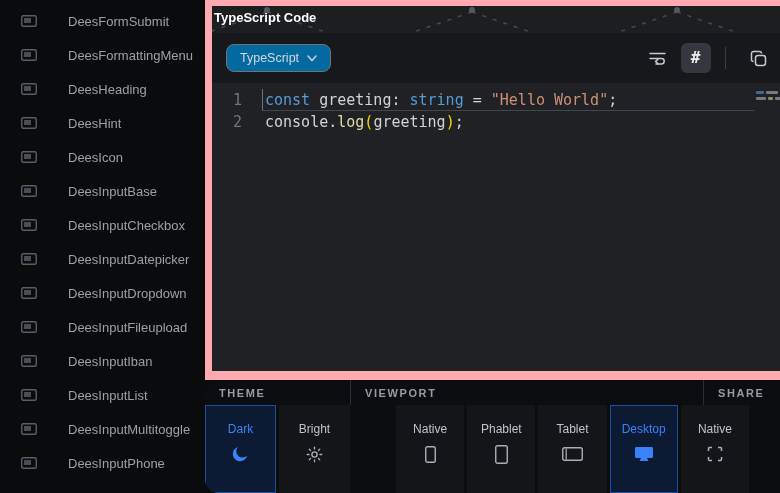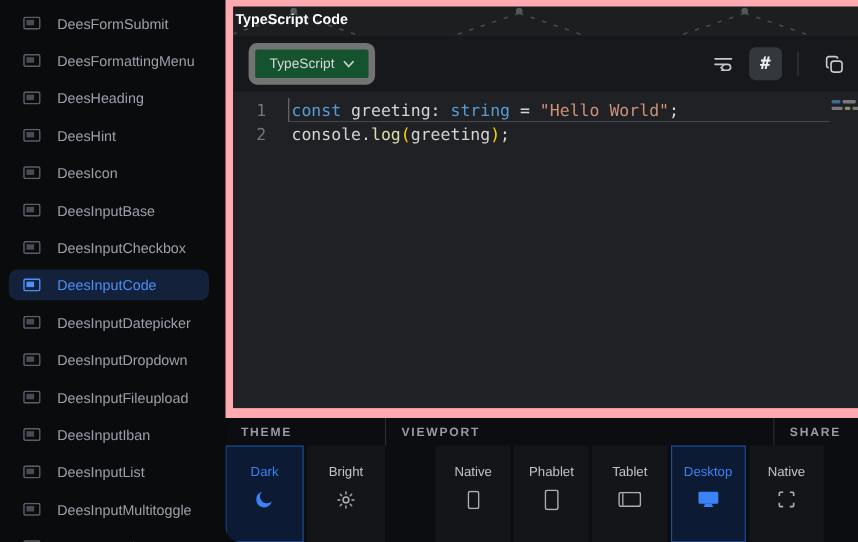--- a/index.html
+++ b/index.html
@@ -2,38 +2,38 @@
 <html><head>
 <meta charset="utf-8">
 <style>
   html,body{margin:0;padding:0;width:780px;height:493px;overflow:hidden;background:#0a0b0d;
     font-family:"Liberation Sans",sans-serif;-webkit-font-smoothing:antialiased;}
   .app{display:flex;width:780px;height:493px;}
 
   
   .sidebar{width:205px;min-width:205px;height:100%;background:#0a0b0d;padding-top:1px;box-sizing:border-box;}
   .side-item{display:flex;align-items:center;height:28px;margin:6px 15px 0 8px;padding:0 0 0 13px;
-    border-radius:8px;color:#9aa1a8;font-size:13px;cursor:pointer;}
+    border-radius:8px;color:#9aa1a8;font-size:13px;cursor:pointer;gap:16px;}
   .side-item .cmp-icon{width:16px;height:12px;margin-right:15px;display:flex;align-items:center;}
   .side-item.selected{background:#13213a;color:#4e8ef7;}
 
   
   .main{flex:1;display:flex;flex-direction:column;height:100%;}
 
   
   .story-frame{height:380px;box-sizing:border-box;background:#ffaab0;padding:6px 12px 9px 7px;}
   .story-inner{width:100%;height:100%;background:#1d1e20;display:flex;flex-direction:column;overflow:hidden;}
   .story-band{position:relative;height:27px;overflow:hidden;background:#1d1e20;flex:none;}
   .story-band .pattern{position:absolute;top:0;opacity:.9;}
   .story-title{position:absolute;left:2px;top:4px;color:#ffffff;font-size:13px;font-weight:bold;}
 
   
   .editor{flex:1;display:flex;flex-direction:column;background:#17181b;overflow:hidden;}
   .toolbar{height:50px;flex:none;display:flex;align-items:center;padding:0 12px 0 14px;}
-  .lang-btn{display:flex;align-items:center;gap:8px;background:#14532d;border:6px solid #737373;
+  .lang-btn{display:flex;align-items:center;gap:8px;background:#0369a1;border:1px solid #737373;
     border-radius:8px;color:#d6d8db;font-size:12.5px;font-family:"Liberation Sans",sans-serif;
     padding:6px 13px;cursor:pointer;}
   .tb-right{margin-left:auto;display:flex;align-items:center;}
   .icon-btn{width:30px;height:30px;display:flex;align-items:center;justify-content:center;background:transparent;
     border:none;border-radius:6px;color:#c6c9cd;cursor:pointer;padding:0;margin-left:8px;}
   .icon-btn.active{background:#34373d;color:#eceef0;}
   .hash-glyph{font-size:16px;font-weight:bold;font-family:"DejaVu Sans Mono",monospace;line-height:1;}
   .tb-divider{width:1px;height:22px;background:#3a3d42;margin:0 10px 0 14px;}
 
   
@@ -129,29 +129,20 @@
         <span>DeesInputBase</span>
       </div>
       <div class="side-item">
         <span class="cmp-icon">
           <svg width="16" height="12" viewBox="0 0 16 12">
       <rect x="0.75" y="0.75" width="14.5" height="10.5" rx="1.5" fill="none" stroke="#5a5f66" stroke-width="1.4"></rect>
       <rect x="3" y="3" width="7" height="5" fill="#484d55"></rect>
           </svg>
         </span>
         <span>DeesInputCheckbox</span>
-      </div>
-      <div class="side-item selected">
-        <span class="cmp-icon">
-          <svg width="16" height="12" viewBox="0 0 16 12">
-      <rect x="0.75" y="0.75" width="14.5" height="10.5" rx="1.5" fill="none" stroke="#4e8ef7" stroke-width="1.4"></rect>
-      <rect x="3" y="3" width="7" height="5" fill="#4e8ef7"></rect>
-          </svg>
-        </span>
-        <span>DeesInputCode</span>
       </div>
       <div class="side-item">
         <span class="cmp-icon">
           <svg width="16" height="12" viewBox="0 0 16 12">
       <rect x="0.75" y="0.75" width="14.5" height="10.5" rx="1.5" fill="none" stroke="#5a5f66" stroke-width="1.4"></rect>
       <rect x="3" y="3" width="7" height="5" fill="#484d55"></rect>
           </svg>
         </span>
         <span>DeesInputDatepicker</span>
       </div>

